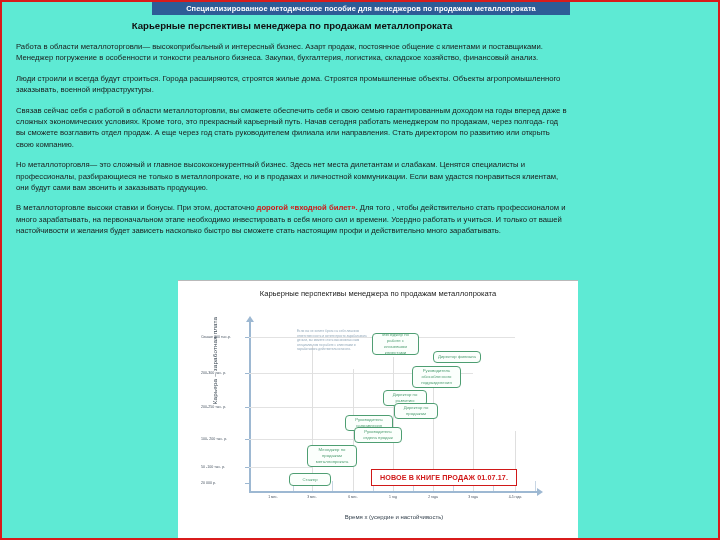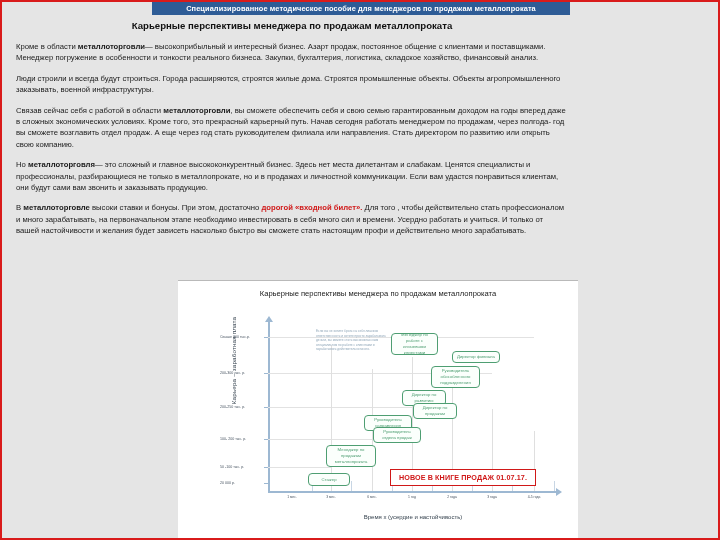--- a/index.html
+++ b/index.html
@@ -1,43 +1,43 @@
 <!DOCTYPE html>
 <html><head>
 <meta charset="utf-8">
 <style>
   html,body{margin:0;padding:0;background:#000;}
   body{width:720px;height:540px;overflow:hidden;font-family:"Liberation Sans",sans-serif;}
 
-  #page{position:relative;width:720px;height:540px;background:#e5e5e5;
+  #page{position:relative;width:720px;height:540px;background:#5eead4;
         box-sizing:border-box;border:2px solid #d91b1b;overflow:hidden;}
 
   
   #banner{position:absolute;left:150px;top:0px;width:418px;height:13px;
           background:#2e5c96;display:flex;align-items:center;justify-content:center;}
   #banner-text{color:#ffffff;font-size:7.4px;font-weight:bold;letter-spacing:.1px;
                white-space:nowrap;}
 
   
   #doc{position:absolute;left:14px;top:14px;width:552px;}
 
   #doc-title{text-align:center;font-size:9.6px;font-weight:bold;color:#111;
              margin:4px 0 10px 0;}
 
   .para{font-size:7.7px;line-height:11.4px;color:#1a1a1a;margin:0 0 9px 0;
         text-align:left;}
-  .b{font-weight:bold;}
+  .b{font-weight:normal;}
   .red{color:#d01818;font-weight:bold;margin-top:42px;}
 
   
   #chart-card{position:absolute;left:176px;top:278px;width:400px;height:262px;
               background:#ffffff;border-top:1px solid #b9b9b9;box-sizing:border-box;}
   #chart-title{text-align:center;font-size:7.6px;color:#1a1a1a;margin-top:8px;}
 
-  #plot{position:absolute;left:26px;top:24px;width:372px;height:230px;}
+  #plot{position:absolute;left:7px;top:24px;width:372px;height:230px;}
 
   
   .axis-y{position:absolute;left:64px;top:16px;width:1.6px;height:172px;background:#9db8d2;}
   .axis-y-head{position:absolute;left:61px;top:11px;width:0;height:0;
                border-left:4px solid transparent;border-right:4px solid transparent;
                border-bottom:6px solid #9db8d2;}
   .axis-x{position:absolute;left:64px;top:186px;width:290px;height:1.6px;background:#9db8d2;}
   .axis-x-head{position:absolute;left:352px;top:183px;width:0;height:0;
                border-top:4px solid transparent;border-bottom:4px solid transparent;
                border-left:6px solid #9db8d2;}
@@ -73,21 +73,21 @@
 
 <div id="page">
 
   <div id="banner">
     <span id="banner-text">Специализированное методическое пособие для менеджеров по продажам металлопроката</span>
   </div>
 
   <div id="doc">
     <div id="doc-title">Карьерные перспективы менеджера по продажам металлопроката</div>
     <div id="paragraphs">
-        <div class="para"><span>Кроме в области </span><span class="b">металлоторговли</span><span>— высокоприбыльный и интересный бизнес. Азарт продаж, постоянное общение с клиентами и поставщиками. Менеджер погружение в особенности и тонкости реального бизнеса. Закупки, бухгалтерия, логистика, складское хозяйство, финансовый анализ.</span></div>
+        <div class="para"><span>Работа в области </span><span class="b">металлоторговли</span><span>— высокоприбыльный и интересный бизнес. Азарт продаж, постоянное общение с клиентами и поставщиками. Менеджер погружение в особенности и тонкости реального бизнеса. Закупки, бухгалтерия, логистика, складское хозяйство, финансовый анализ.</span></div>
         <div class="para"><span>Люди строили и всегда будут строиться. Города расширяются, строятся жилые дома. Строятся промышленные объекты.  Объекты агропромышленного заказывать, военной инфраструктуры.</span></div>
         <div class="para"><span>Связав сейчас себя с работой в области </span><span class="b">металлоторговли</span><span>, вы сможете обеспечить себя и свою семью гарантированным доходом на годы вперед даже в сложных экономических условиях.  Кроме того, это прекрасный карьерный путь. Начав сегодня работать менеджером по продажам, через полгода- год вы сможете возглавить отдел продаж.  А еще через год стать руководителем филиала или направления. Стать директором по развитию или открыть свою компанию.</span></div>
         <div class="para"><span>Но  </span><span class="b">металлоторговля</span><span>— это сложный и главное  высококонкурентный бизнес. Здесь нет места дилетантам и слабакам.  Ценятся специалисты и профессионалы, разбирающиеся не только в металлопрокате, но  и в продажах и личностной коммуникации.  Если вам удастся понравиться клиентам, они будут сами вам звонить и заказывать продукцию.</span></div>
         <div class="para"><span>В </span><span class="b">металлоторговле</span><span>  высоки ставки и бонусы. При этом, достаточно </span><span class="red">дорогой «входной билет».</span><span> Для того , чтобы действительно стать профессионалом и много зарабатывать, на первоначальном этапе необходимо инвестировать в себя много сил и времени.  Усердно работать и учиться. И только от вашей настойчивости и желания будет зависеть насколько быстро вы сможете стать настоящим профи и действительно много  зарабатывать.</span></div>
       </div>
   </div>
 
   <div id="chart-card">
     <div id="chart-title">Карьерные перспективы менеджера по продажам металлопроката</div>
 

